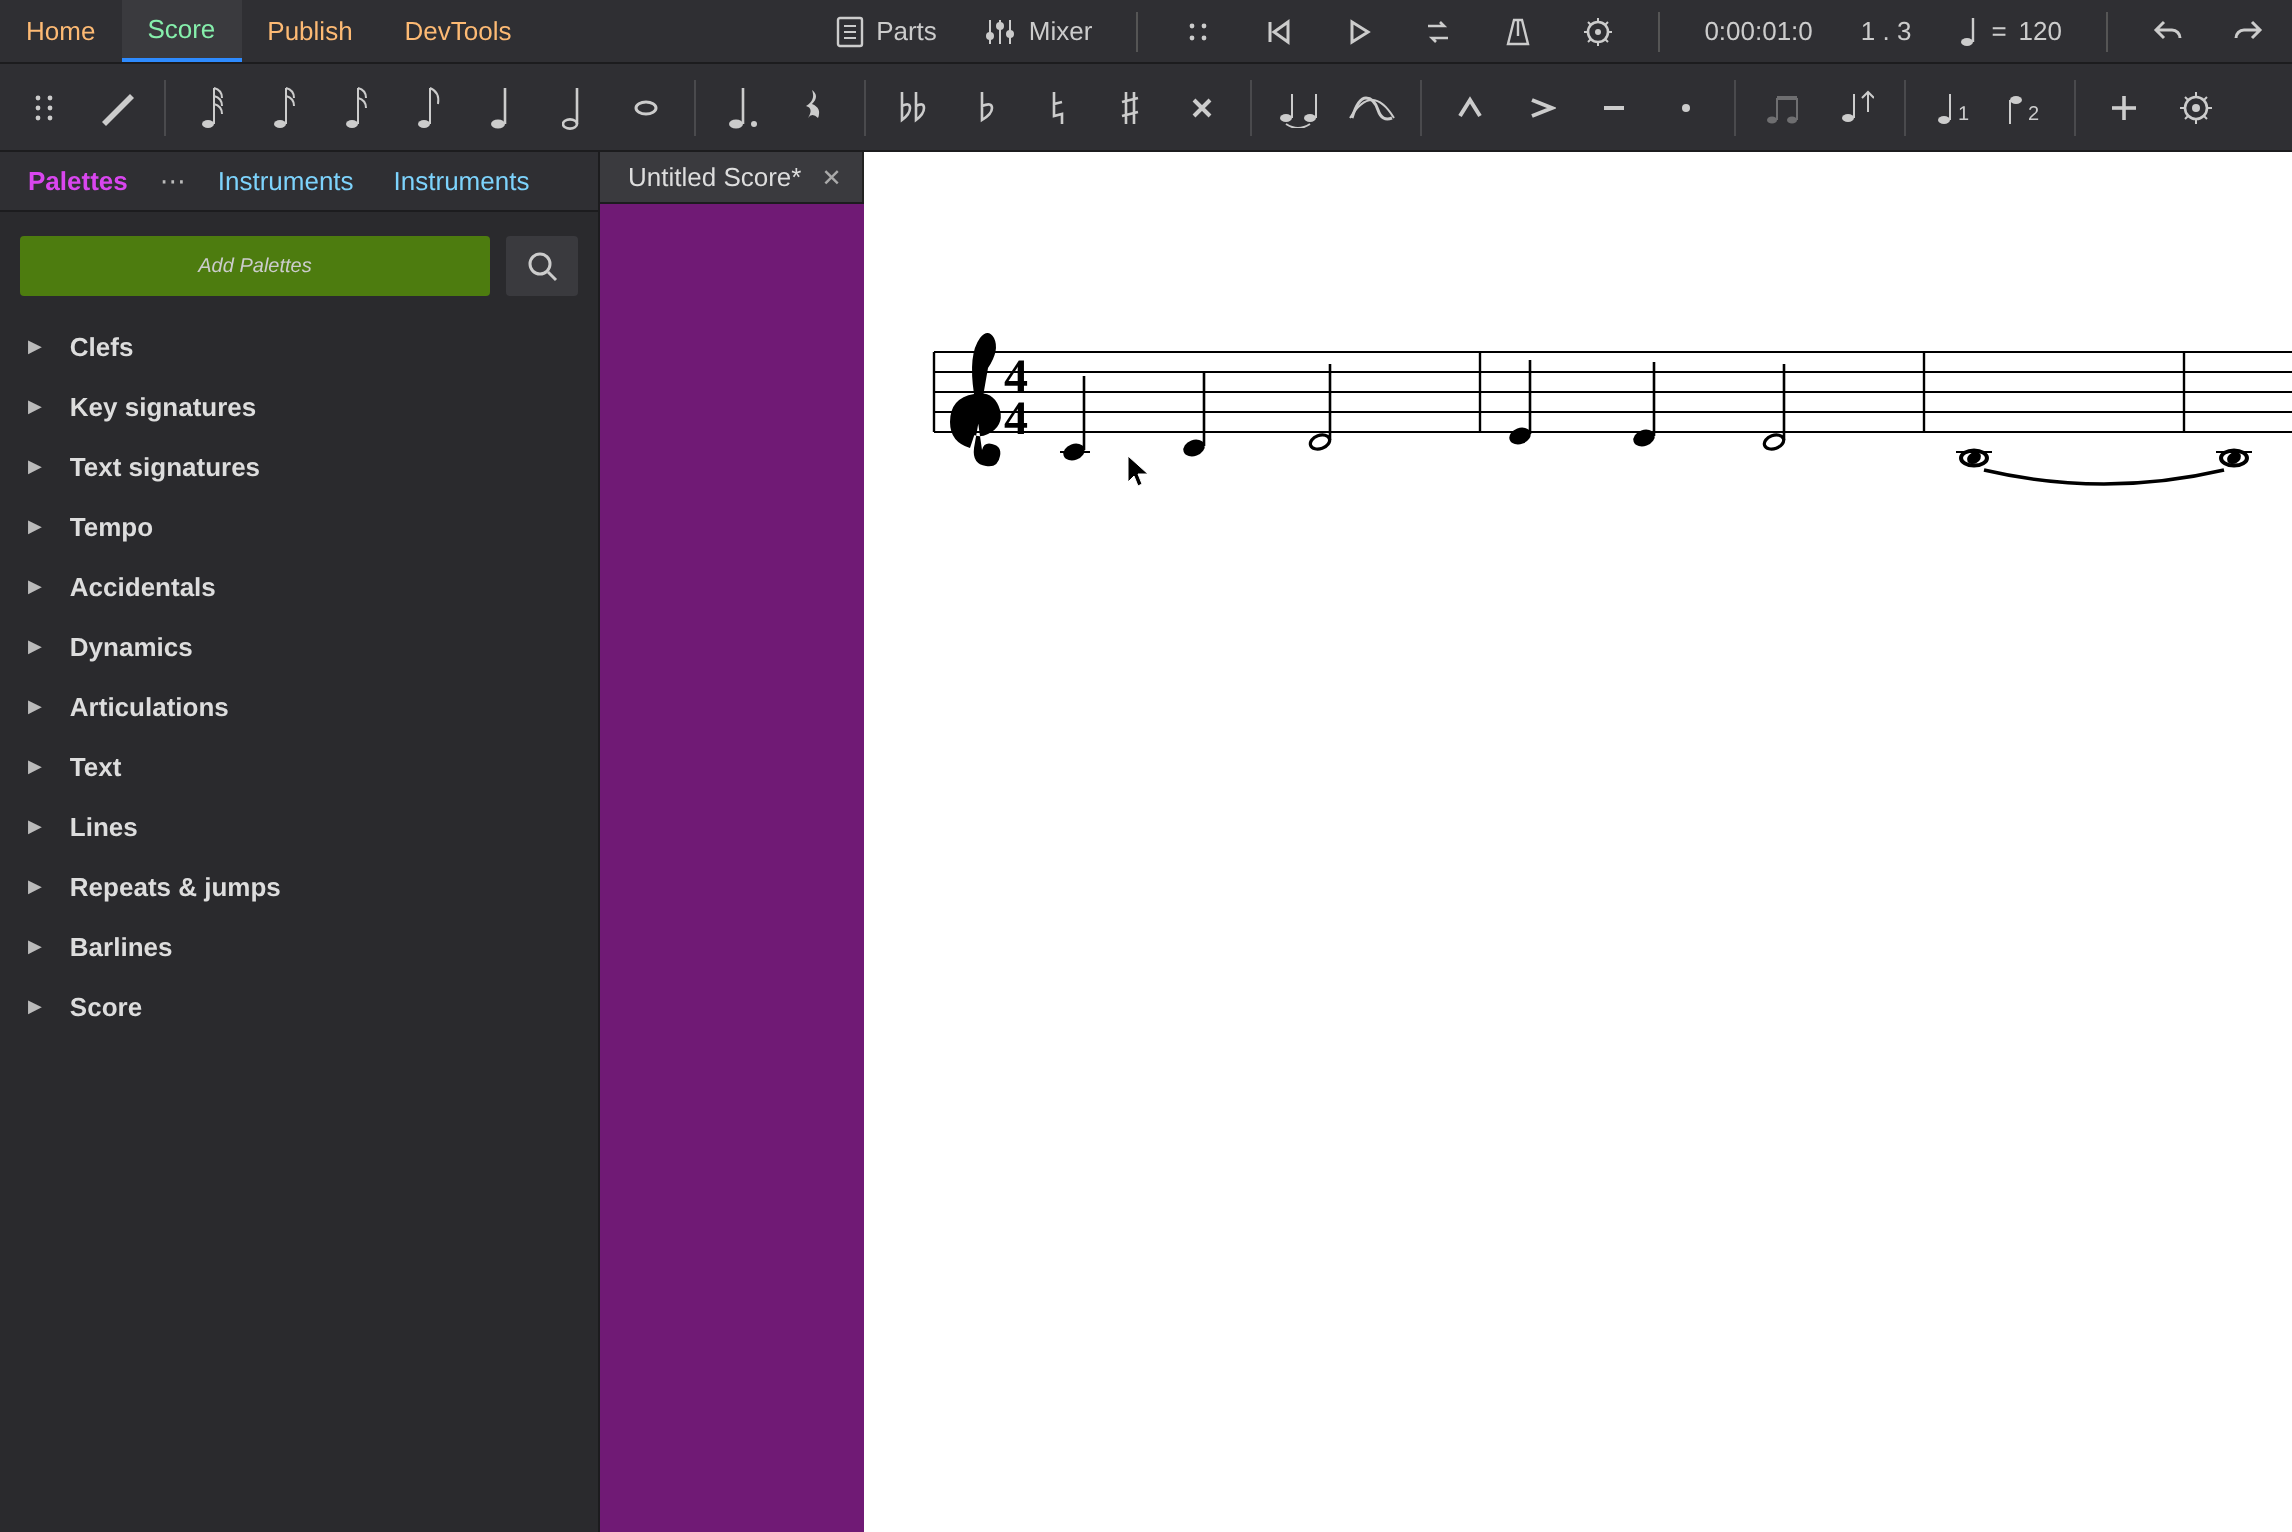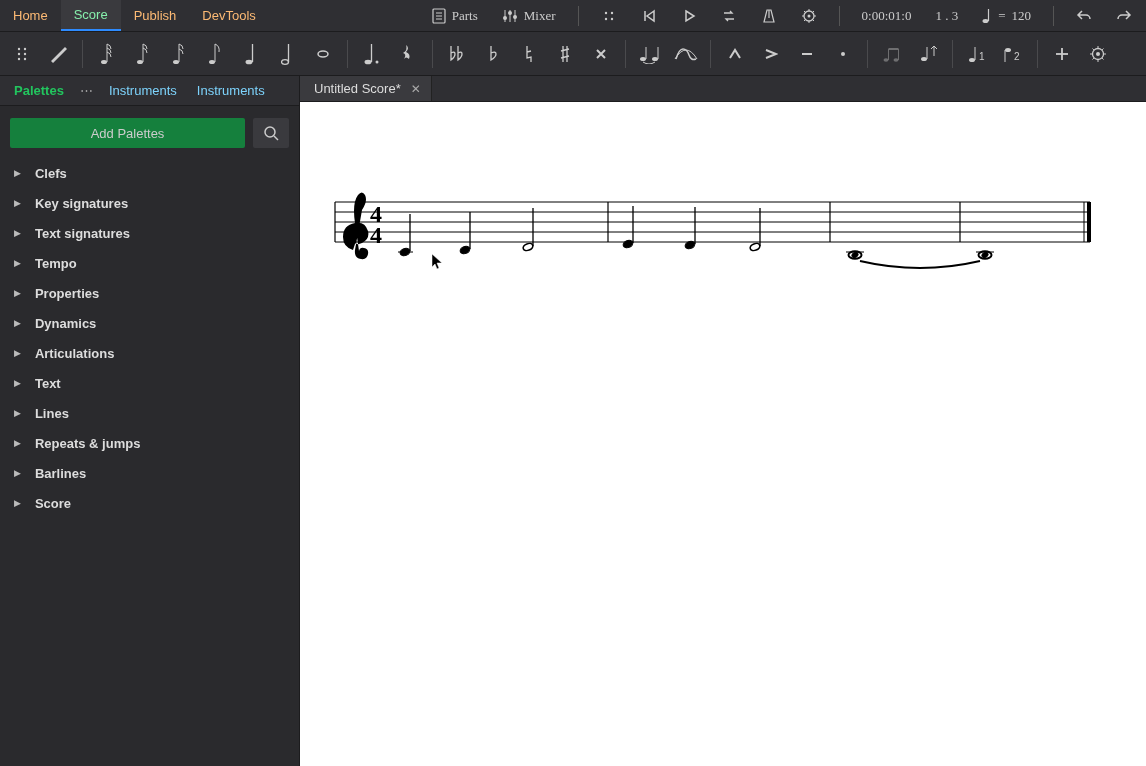--- a/index.html
+++ b/index.html
@@ -35,21 +35,20 @@
     border-bottom:2px solid #2e8bff;
     color:#86efac;
   }
   .menu-bar-right {
     margin-left:auto;
     display:flex;
     align-items:center;
     gap:12px;
     padding-right:8px;
     height:100%;
-    font-family:Liberation Serif, serif;
   }
   .right-item { display:flex; align-items:center; gap:6px; padding:0 6px; height:100%; cursor:pointer; color:#ccc;}
   .icon-btn { width:28px; height:28px; display:flex;align-items:center;justify-content:center; cursor:pointer; color:#ccc;}
   .sep-v { width:1px; height:20px; background:#555; margin:0 4px;}
   
   .toolbar {
     height: 44px;
     background:#2f2f33;
     display:flex;
     align-items:center;
@@ -71,33 +70,33 @@
   .sidebar-tabs {
     height:30px;
     display:flex;
     align-items:center;
     background:#2f2f33;
     border-bottom:1px solid #1c1c1e;
     padding:0 4px;
     gap:0;
   }
   .side-tab { padding:0 10px; height:100%; display:flex;align-items:center; cursor:pointer; color:#7dd3fc; font-size:13px;}
-  .side-tab.active { color:#22c55e; font-weight:600;}
+  .side-tab.active { color:#d946ef; font-weight:600;}
   .side-tab-dots { padding:0 6px; color:#bbb; cursor:pointer;}
   .palette-controls { display:flex; gap:8px; padding:12px 10px 10px 10px;}
   .add-palettes-btn {
-    flex:1; height:30px; background:#15803d; border:none; color:#ccc; border-radius:2px; cursor:pointer; font-size:13px;
+    flex:1; height:30px; background:#4d7c0f; border:none; color:#ccc; border-radius:2px; cursor:pointer; font-size:10px;font-style:italic;
   }
   .search-btn { width:36px;height:30px;background:#3a3a3e;border:none;border-radius:2px;display:flex;align-items:center;justify-content:center;cursor:pointer;color:#ccc;}
   .palette-list { flex:1; overflow:auto; padding:0 0 10px 0;}
   .palette-item { height:30px; display:flex; align-items:center; cursor:pointer; color:#ddd; font-size:13px; padding-left:14px;}
   .palette-item .tri { margin-right:14px; font-size:9px; color:#bbb;}
   .palette-item .lbl { font-weight:600;}
   
-  .content { flex:1; display:flex; flex-direction:column; background:#701a75;}
+  .content { flex:1; display:flex; flex-direction:row; background:#701a75;}
   .doc-tabs { height:26px; background:#2f2f33; display:flex; align-items:center; border-bottom:1px solid #1c1c1e;}
   .doc-tab { height:100%; padding:0 10px 0 14px; display:flex;align-items:center; gap:10px; background:#3a3a3e; color:#ddd; border-right:1px solid #222; cursor:pointer;}
   .doc-tab .close { font-size:12px; color:#aaa; cursor:pointer;}
   .canvas { flex:1; background:#fff; position:relative; overflow:hidden;}
   svg { display:block;}
   
   .cursor-arrow {
     position:absolute;
     left:432px;
     top:228px;
@@ -419,21 +418,21 @@
       <div class="palette-item">
           <span class="tri">▶</span>
           <span class="lbl">Text signatures</span>
         </div>
       <div class="palette-item">
           <span class="tri">▶</span>
           <span class="lbl">Tempo</span>
         </div>
       <div class="palette-item">
           <span class="tri">▶</span>
-          <span class="lbl">Properties</span>
+          <span class="lbl">Accidentals</span>
         </div>
       <div class="palette-item">
           <span class="tri">▶</span>
           <span class="lbl">Dynamics</span>
         </div>
       <div class="palette-item">
           <span class="tri">▶</span>
           <span class="lbl">Articulations</span>
         </div>
       <div class="palette-item">

